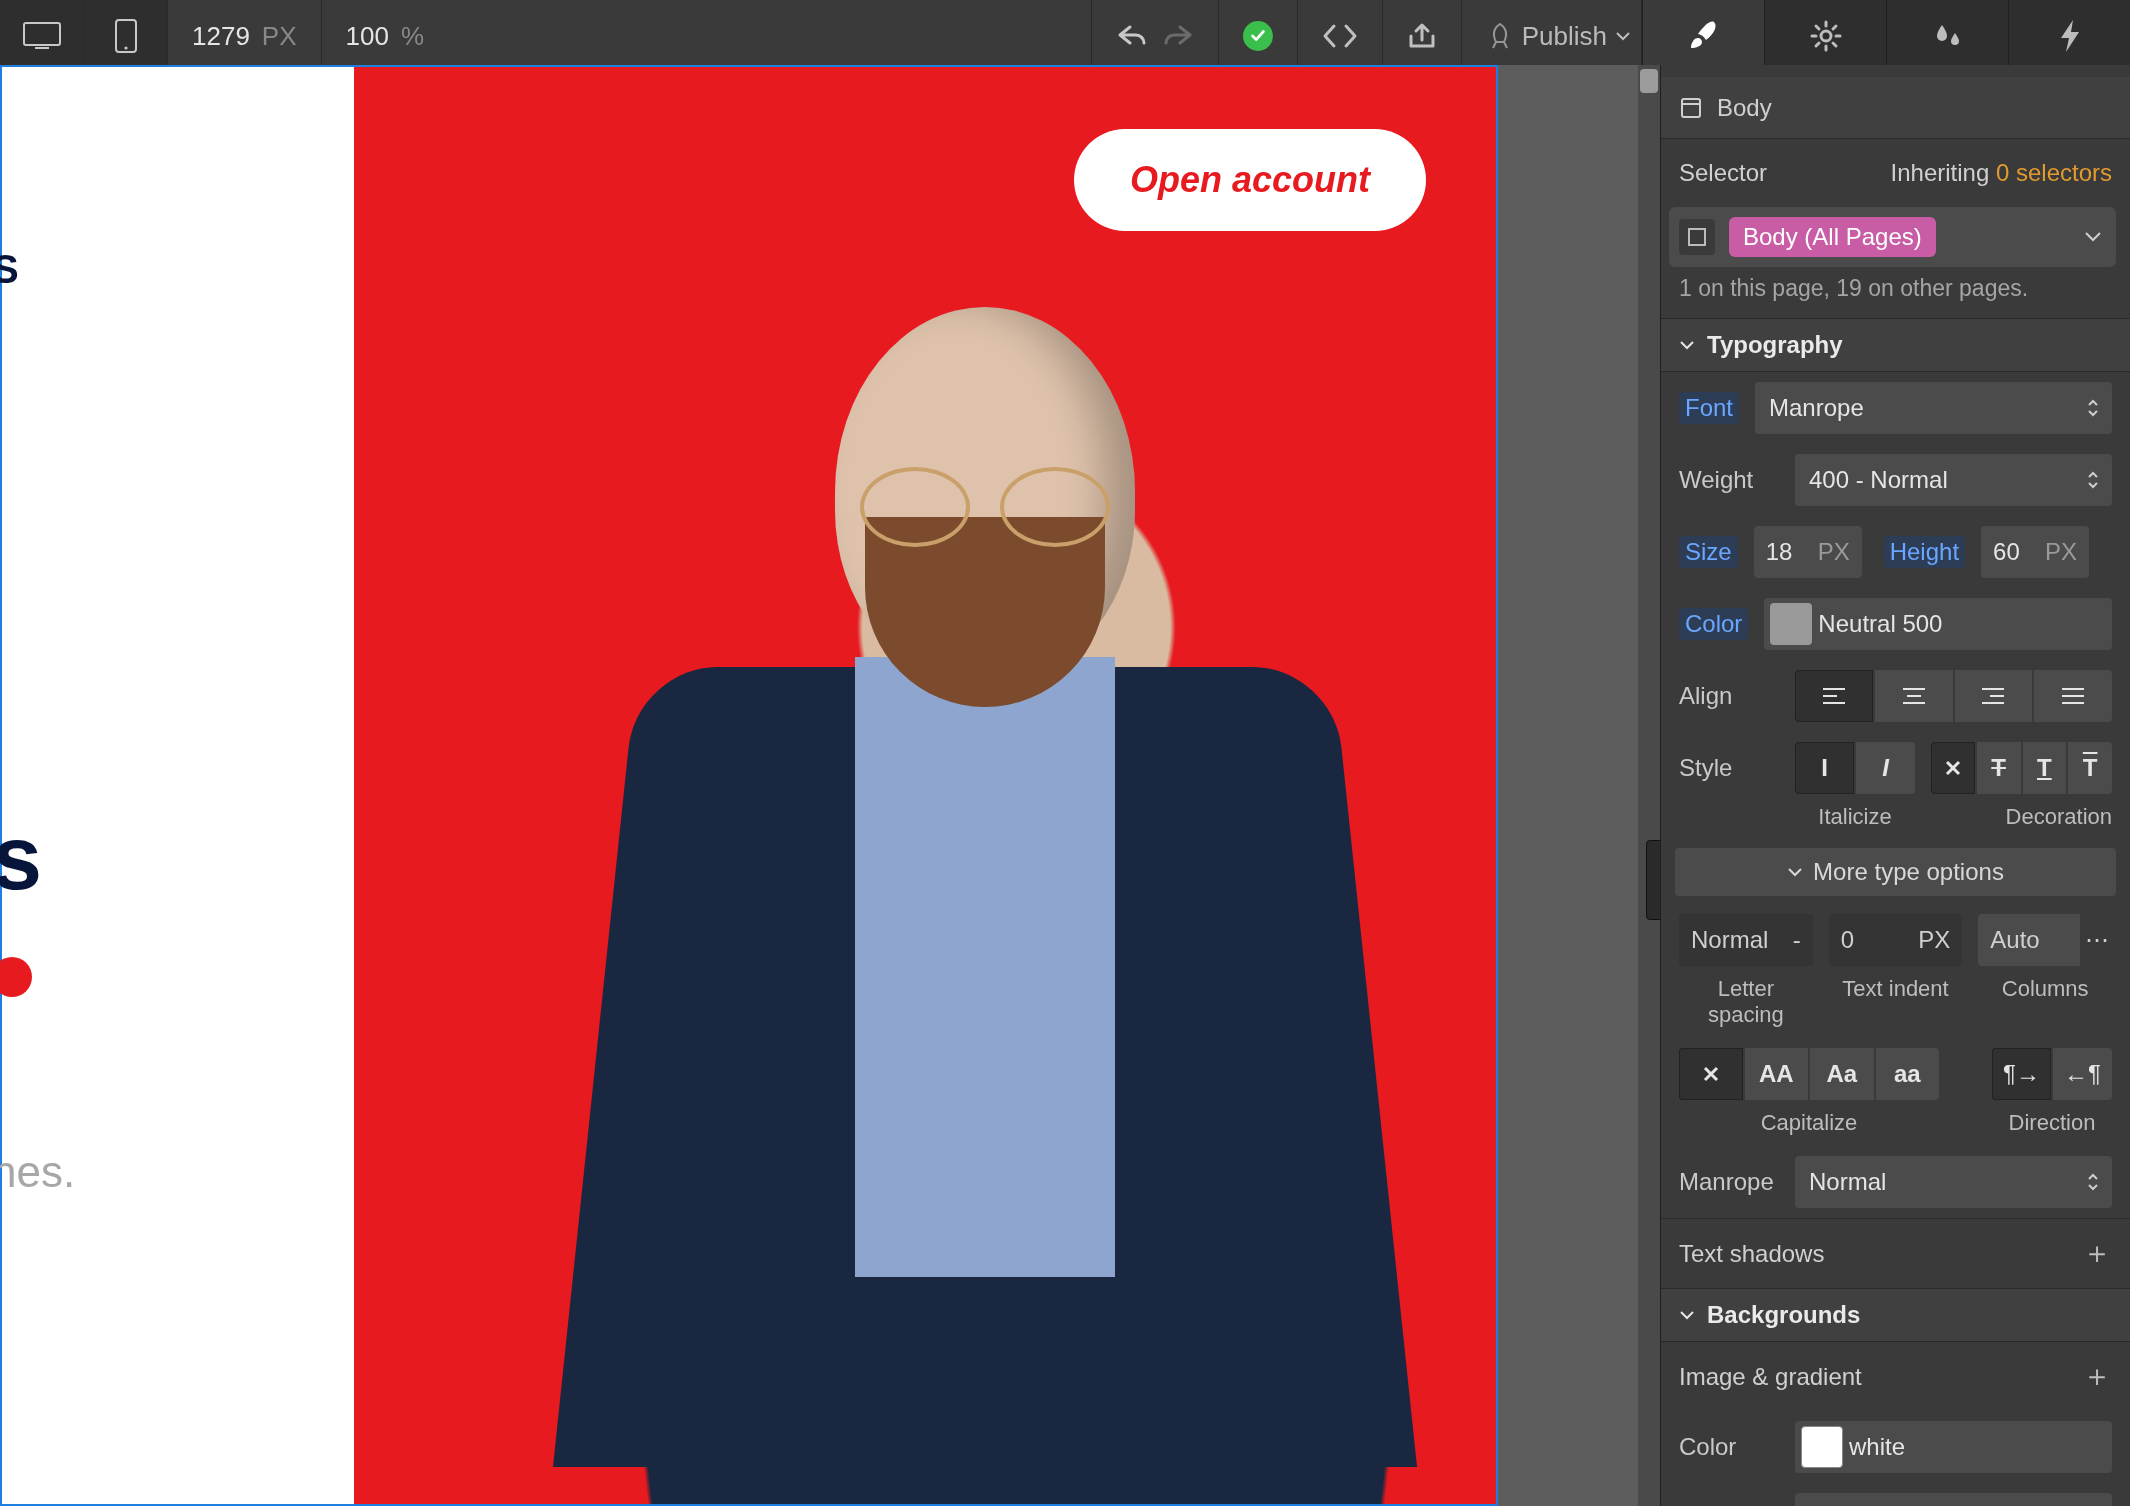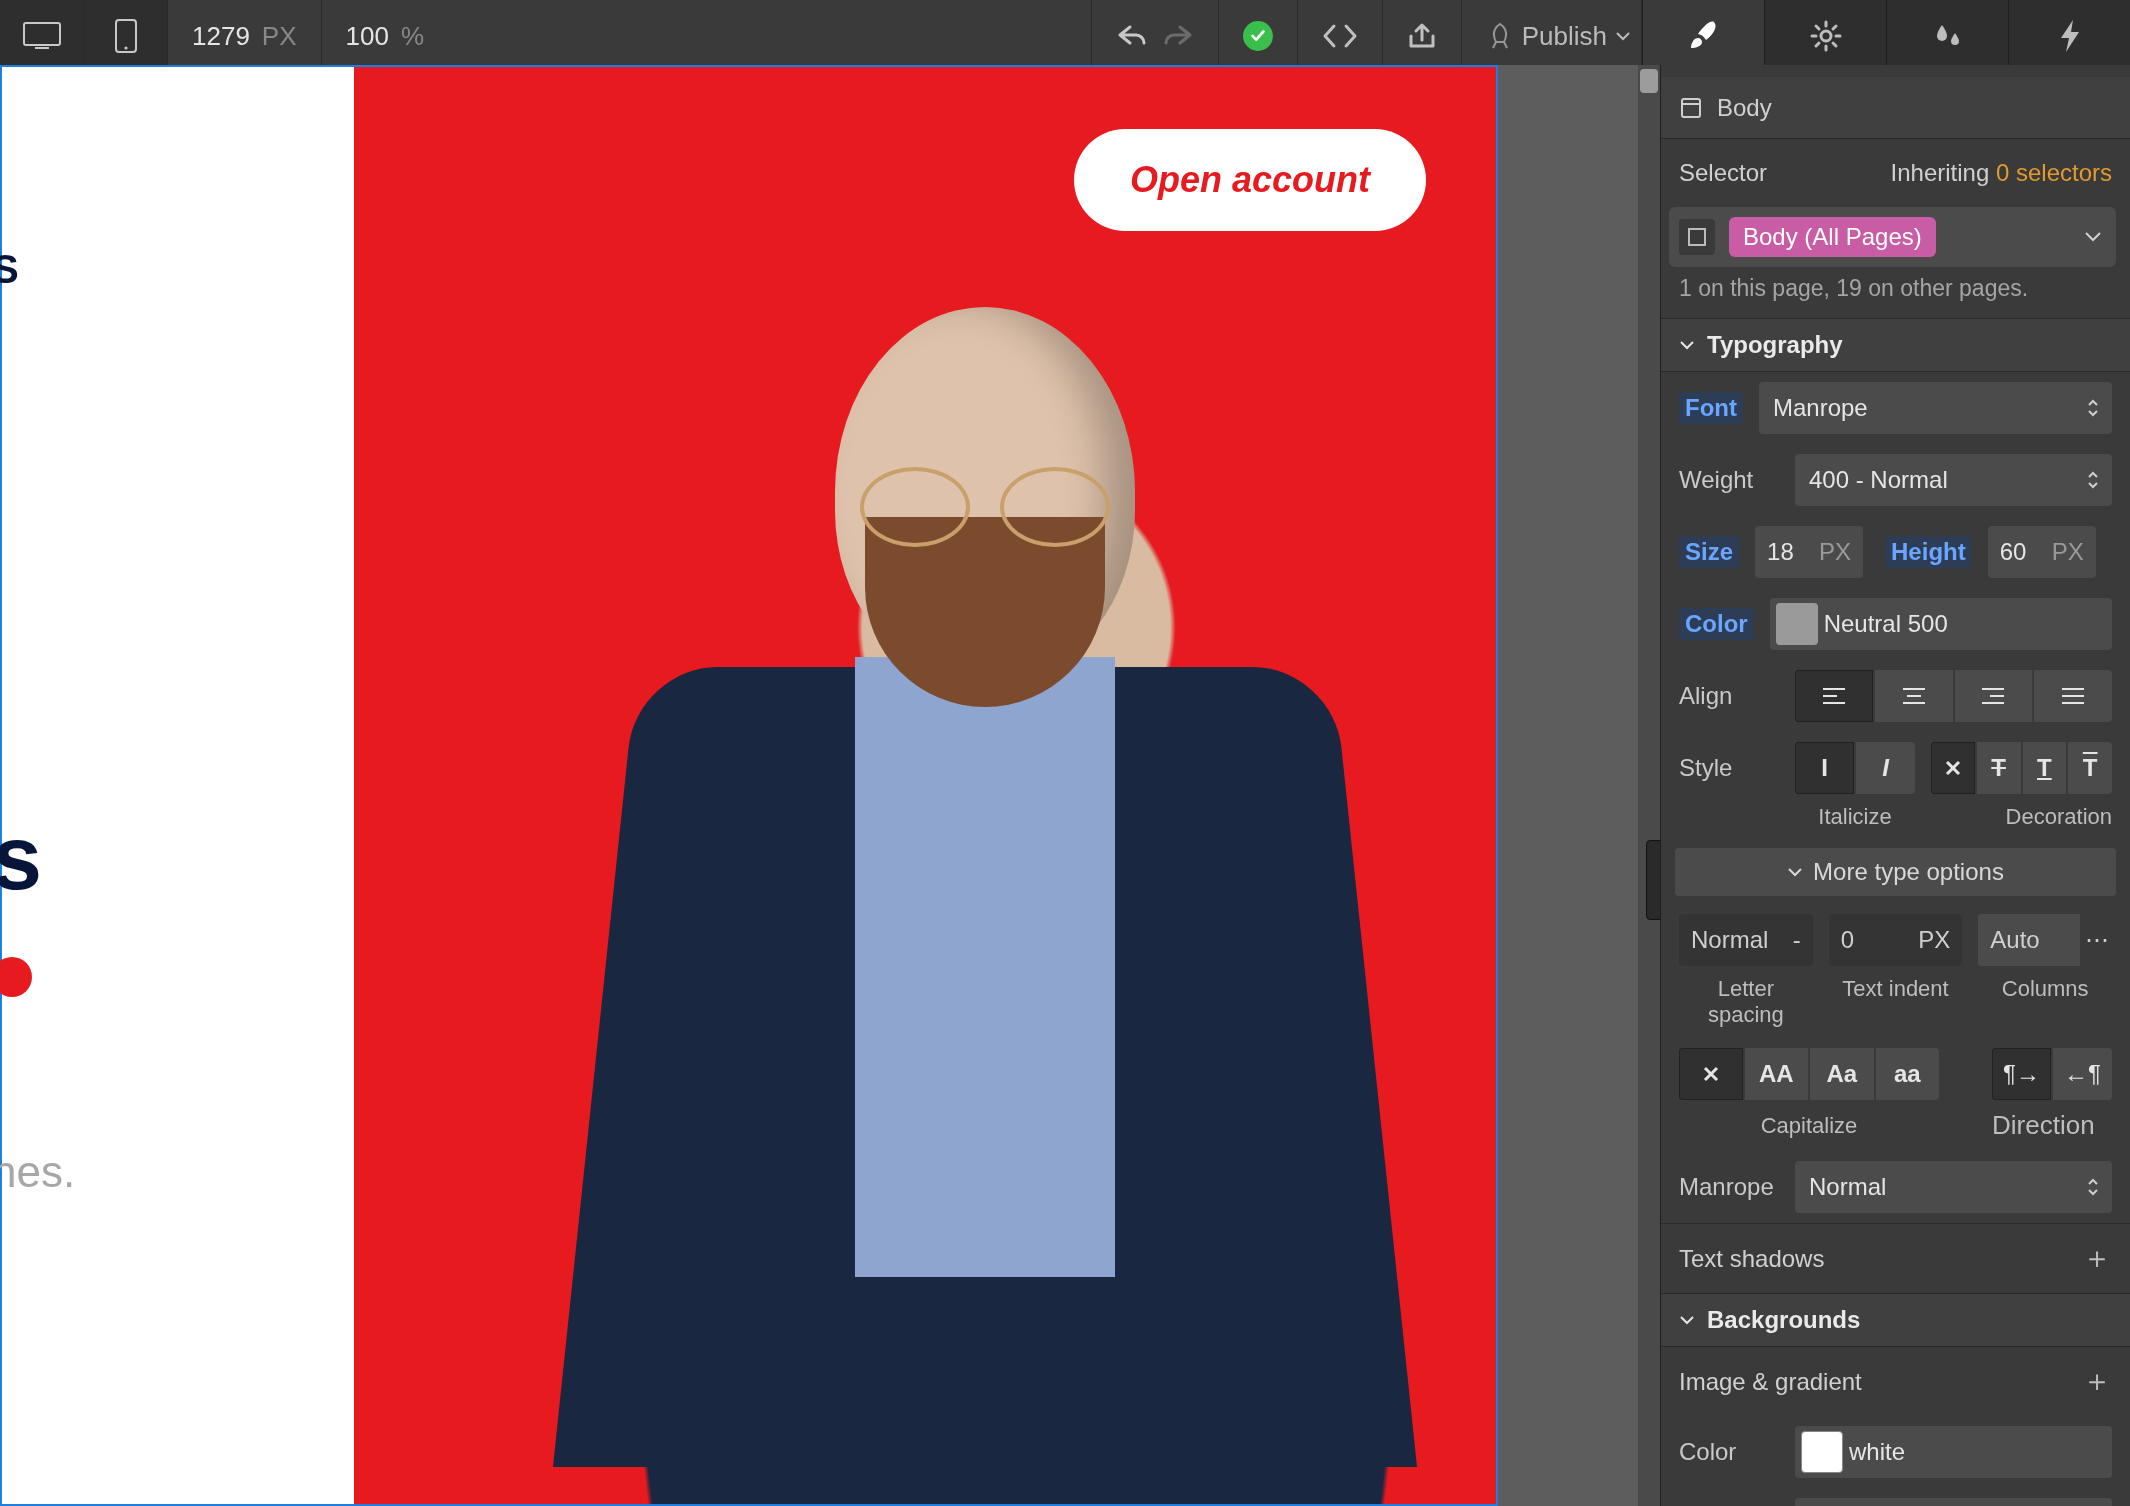--- a/index.html
+++ b/index.html
@@ -109,21 +109,21 @@
   .p-info{ padding: 0 18px 16px 18px; color:#a5a5a5; font-size:23px;}
 
   .section-h {
     display:flex; align-items:center; gap:12px; padding:12px 18px;
     background:#404040; border-top:1px solid #2a2a2a; border-bottom:1px solid #2a2a2a;
     font-weight:700; color:#eaeaea;
   }
 
   .field-row { display:flex; align-items:center; padding: 10px 18px; gap:16px;}
   .field-row .lab { width:100px; flex:0 0 100px; color:#c9c9c9;}
-  .field-row .lab.hl { color:#6aa6ff; background:#2d3d56; padding:2px 6px; border-radius:4px; width:auto; flex:none;font-weight:bold;}
+  .field-row .lab.hl { color:#6aa6ff; background:#2d3d56; padding:2px 6px; border-radius:4px; width:auto; flex:none;}
   .dd { flex:1; height:52px; background:#4b4b4b; border-radius:4px; display:flex; align-items:center; padding:0 14px; color:#e5e5e5; position:relative;}
   .dd .caret{position:absolute; right:12px;}
   .num-in { flex:1; height:52px; background:#4b4b4b; border-radius:4px; display:flex; align-items:center; justify-content:space-between; padding:0 12px; color:#e5e5e5;}
   .num-in .u{color:#9a9a9a;}
   .sw { width:42px; height:42px; background:#9a9a9a; border-radius:4px; margin-right:6px;}
   .sw.white{ background:#fff; border:1px solid #888;}
 
   .seg { display:flex; flex:1; gap:2px;}
   .seg .b { flex:1; height:52px; background:#4b4b4b; display:flex; align-items:center; justify-content:center;}
   .seg .b.first{border-radius:4px 0 0 4px;}
@@ -458,21 +458,21 @@
           <span style="color:#e5e5e5">¶→</span>
         </div>
       <div class="b last">
           <span style="color:#e5e5e5">←¶</span>
         </div>
     </div>
   </div>
   <div class="field-row" style="padding-top:0">
     <span style="flex:0 0 260px;text-align:center;color:#bdbdbd;font-size:22px">Capitalize</span>
     <span style="flex:1"></span>
-    <span style="flex:0 0 120px;text-align:left;color:#bdbdbd;font-size:26px">Direction</span>
+    <span style="flex:0 0 120px;text-align:center;color:#bdbdbd;font-size:22px">Direction</span>
   </div>
 
   <div class="field-row">
     <span class="lab">Manrope</span>
     <div class="dd">
       <span>Normal</span>
       <svg class="caret" width="14" height="20" viewBox="0 0 14 20">
           <path d="M3 7 L7 3 L11 7 M3 13 L7 17 L11 13" fill="none" stroke="#cfcfcf" stroke-width="2"></path>
         </svg>
     </div>

